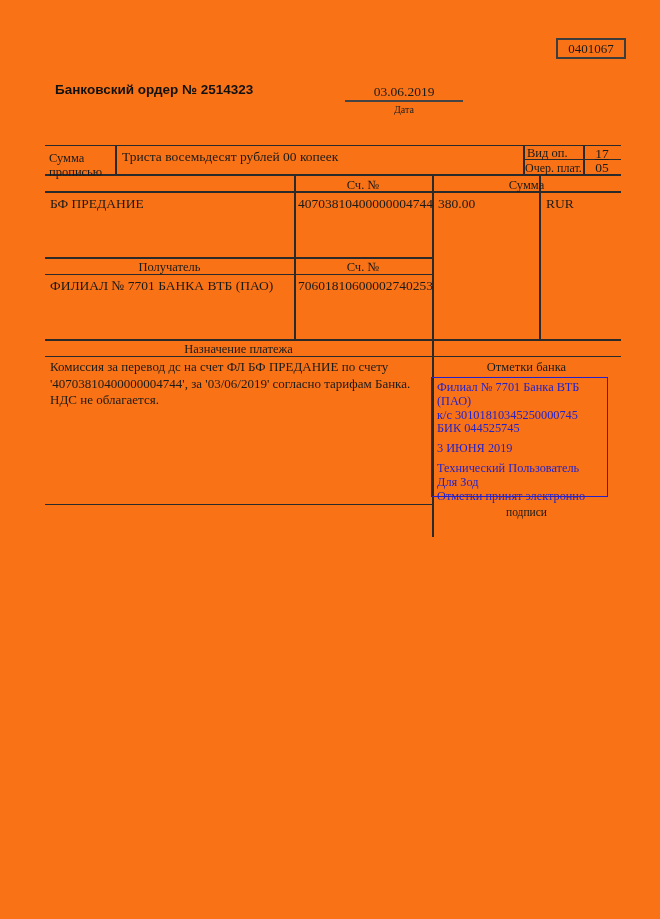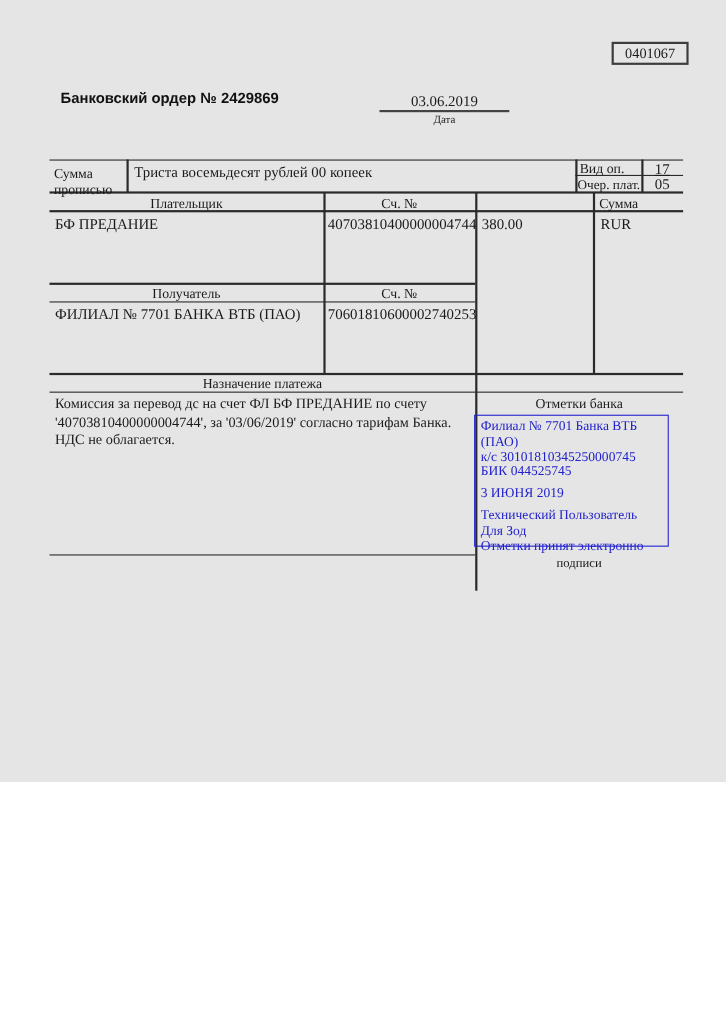--- a/index.html
+++ b/index.html
@@ -1,16 +1,16 @@
 <!DOCTYPE html>
 <html><head>
 <meta charset="utf-8">
 <style>
   html,body{margin:0;padding:0;background:#fff;}
-  #page{position:relative;width:660px;height:711px;background:#e5e5e5;overflow:hidden;
+  #page{position:relative;width:660px;height:919px;background:#f97316;overflow:hidden;
         font-family:"Liberation Serif", serif;color:#1a1a1a;}
   .abs{position:absolute;}
   .hline{position:absolute;background:#2a2a2a;height:2px;}
   .hline.thin{height:1px;}
   .vline{position:absolute;background:#2a2a2a;width:1.5px;}
   .ctr{text-align:center;}
   .serif13{font-size:13.5px;}
   .label{font-size:12.5px;}
   .code-box{position:absolute;left:556px;top:38px;width:66px;height:17px;
             border:2px solid #3d3d3d;font-size:13px;line-height:17px;text-align:center;}
@@ -27,21 +27,21 @@
 </style>
 </head>
 <body>
 
 <div id="page">
 
   <div class="code-box">
     <span>0401067</span>
   </div>
 
-  <div class="doc-title">Банковский ордер № 2429869</div>
+  <div class="doc-title">Банковский ордер № 2514323</div>
   <div class="date-val">03.06.2019</div>
   <div class="date-line"></div>
   <div class="date-lbl">Дата</div>
 
   <div class="hline thin" style="left:45px;top:145px;width:576px;"></div>
   <div class="hline thin" style="left:523px;top:159px;width:98px;"></div>
   <div class="hline" style="left:45px;top:174px;width:576px;"></div>
   <div class="hline" style="left:45px;top:191px;width:576px;"></div>
   <div class="hline" style="left:45px;top:257px;width:387px;"></div>
   <div class="hline thin" style="left:45px;top:274px;width:387px;"></div>
@@ -56,23 +56,22 @@
   <div class="vline" style="left:432px;top:175px;height:362px;"></div>
   <div class="vline" style="left:539px;top:175px;height:165px;"></div>
 
   <div class="abs label" style="left:49px;top:151px;width:62px;line-height:14px;">Сумма прописью</div>
   <div class="abs serif13" style="left:122px;top:149px;">Триста восемьдесят рублей 00 копеек</div>
   <div class="abs label" style="left:527px;top:146px;">Вид оп.</div>
   <div class="abs serif13 ctr" style="left:583px;top:146px;width:38px;text-decoration:underline;">17</div>
   <div class="abs" style="left:525px;top:161px;font-size:12px;">Очер. плат.</div>
   <div class="abs serif13 ctr" style="left:583px;top:160px;width:38px;">05</div>
 
-  <div class="abs label ctr" style="left:45px;top:178px;width:249px;">Плательщик</div>
   <div class="abs label ctr" style="left:294px;top:178px;width:138px;">Сч. №</div>
-  <div class="abs label ctr" style="left:432px;top:178px;width:189px;margin-left:36px;">Сумма</div>
+  <div class="abs label ctr" style="left:432px;top:178px;width:189px;">Сумма</div>
 
   <div class="abs serif13" style="left:50px;top:196px;">БФ ПРЕДАНИЕ</div>
   <div class="abs serif13" style="left:298px;top:196px;">40703810400000004744</div>
   <div class="abs serif13" style="left:438px;top:196px;">380.00</div>
   <div class="abs serif13" style="left:546px;top:196px;">RUR</div>
 
   <div class="abs label ctr" style="left:45px;top:260px;width:249px;">Получатель</div>
   <div class="abs label ctr" style="left:294px;top:260px;width:138px;">Сч. №</div>
 
   <div class="abs serif13" style="left:50px;top:278px;">ФИЛИАЛ № 7701 БАНКА ВТБ (ПАО)</div>

